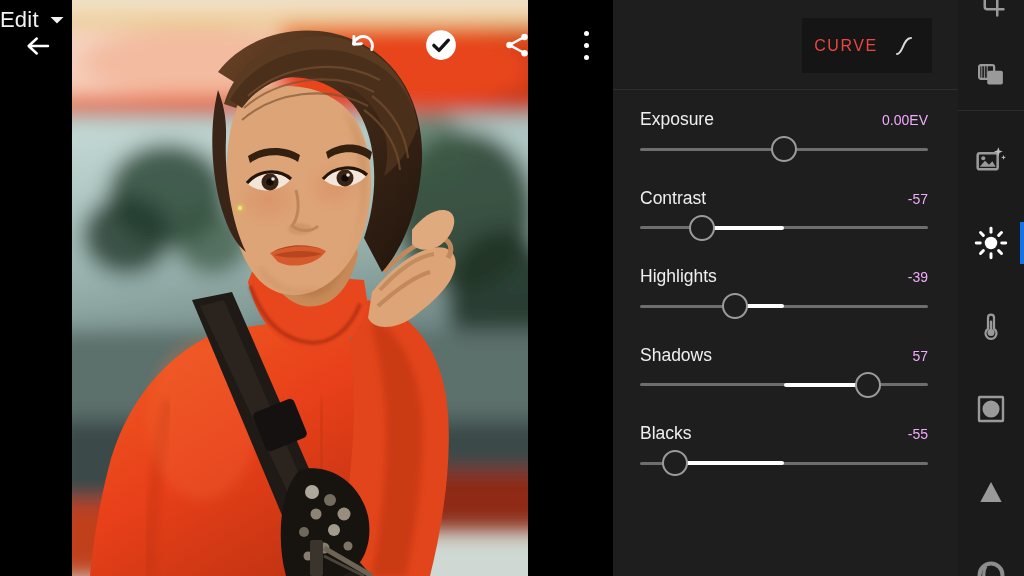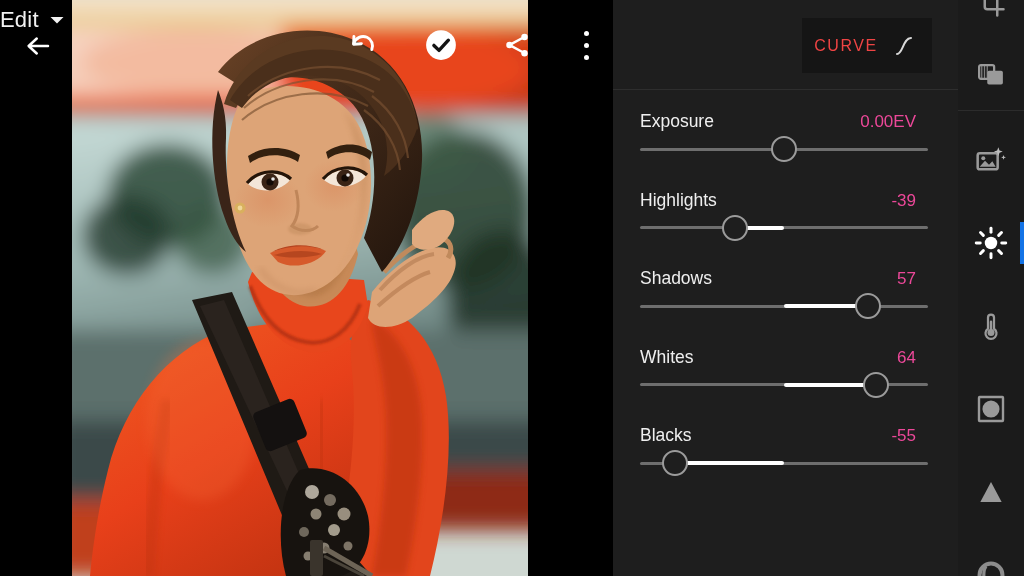--- a/index.html
+++ b/index.html
@@ -42,25 +42,25 @@
     width:130px; height:55px; background:#151515;
     display:flex; align-items:center; justify-content:center; gap:16px;
     cursor:pointer;
   }
   .curve-text { font-size:16px; color:#ef4444; letter-spacing:1.6px; }
   .panel-divider { position:absolute; left:0; top:89px; width:345px; height:1px; background:#2e2e2e; }
 
   .sliders { position:absolute; left:0; top:90px; width:345px; }
   .slider-row { position:relative; height:78.5px; }
   .slider-head {
-    position:absolute; left:27px; right:42px; top:10px;
+    position:absolute; left:27px; right:30px; top:10px;
     display:flex; align-items:baseline; justify-content:space-between;text-align:center;
   }
   .s-label { font-size:17.5px; color:#efefef; }
-  .s-value { font-size:17px; color:#ec4899;margin-top:12px; }
+  .s-value { font-size:14px; color:#f0abfc;margin-top:12px; }
   .track-wrap { position:absolute; left:27px; top:46px; width:288px; height:26px; cursor:pointer; }
   .track-base {
     position:absolute; left:0; top:11.5px; width:100%; height:3px;
     background:#6e6e6e; border-radius:2px;
   }
   .track-fill {
     position:absolute; top:11px; height:4px; background:#ffffff; border-radius:2px;
   }
   .thumb {
     position:absolute; top:0; width:26px; height:26px; margin-left:-13px;
@@ -333,20 +333,31 @@
           <span class="s-label">Exposure</span>
           <span class="s-value">0.00EV</span>
         </div>
         <div class="track-wrap">
           <div class="track-base"></div>
 
           <div class="thumb" style="left: 50%;"></div>
         </div>
       </div>
 
+      <div class="slider-row">
+        <div class="slider-head">
+          <span class="s-label">Contrast</span>
+          <span class="s-value">-57</span>
+        </div>
+        <div class="track-wrap">
+          <div class="track-base"></div>
+          <div class="track-fill" style="left: 21.5%; width: 28.5%;"></div>
+          <div class="thumb" style="left: 21.5%;"></div>
+        </div>
+      </div>
 
       <div class="slider-row">
         <div class="slider-head">
           <span class="s-label">Highlights</span>
           <span class="s-value">-39</span>
         </div>
         <div class="track-wrap">
           <div class="track-base"></div>
           <div class="track-fill" style="left: 33%; width: 17%;"></div>
           <div class="thumb" style="left: 33%;"></div>
@@ -358,31 +369,20 @@
           <span class="s-label">Shadows</span>
           <span class="s-value">57</span>
         </div>
         <div class="track-wrap">
           <div class="track-base"></div>
           <div class="track-fill" style="left: 50%; width: 29%;"></div>
           <div class="thumb" style="left: 79%;"></div>
         </div>
       </div>
 
-      <div class="slider-row">
-        <div class="slider-head">
-          <span class="s-label">Whites</span>
-          <span class="s-value">64</span>
-        </div>
-        <div class="track-wrap">
-          <div class="track-base"></div>
-          <div class="track-fill" style="left: 50%; width: 32%;"></div>
-          <div class="thumb" style="left: 82%;"></div>
-        </div>
-      </div>
 
       <div class="slider-row">
         <div class="slider-head">
           <span class="s-label">Blacks</span>
           <span class="s-value">-55</span>
         </div>
         <div class="track-wrap">
           <div class="track-base"></div>
           <div class="track-fill" style="left: 12%; width: 38%;"></div>
           <div class="thumb" style="left: 12%;"></div>

